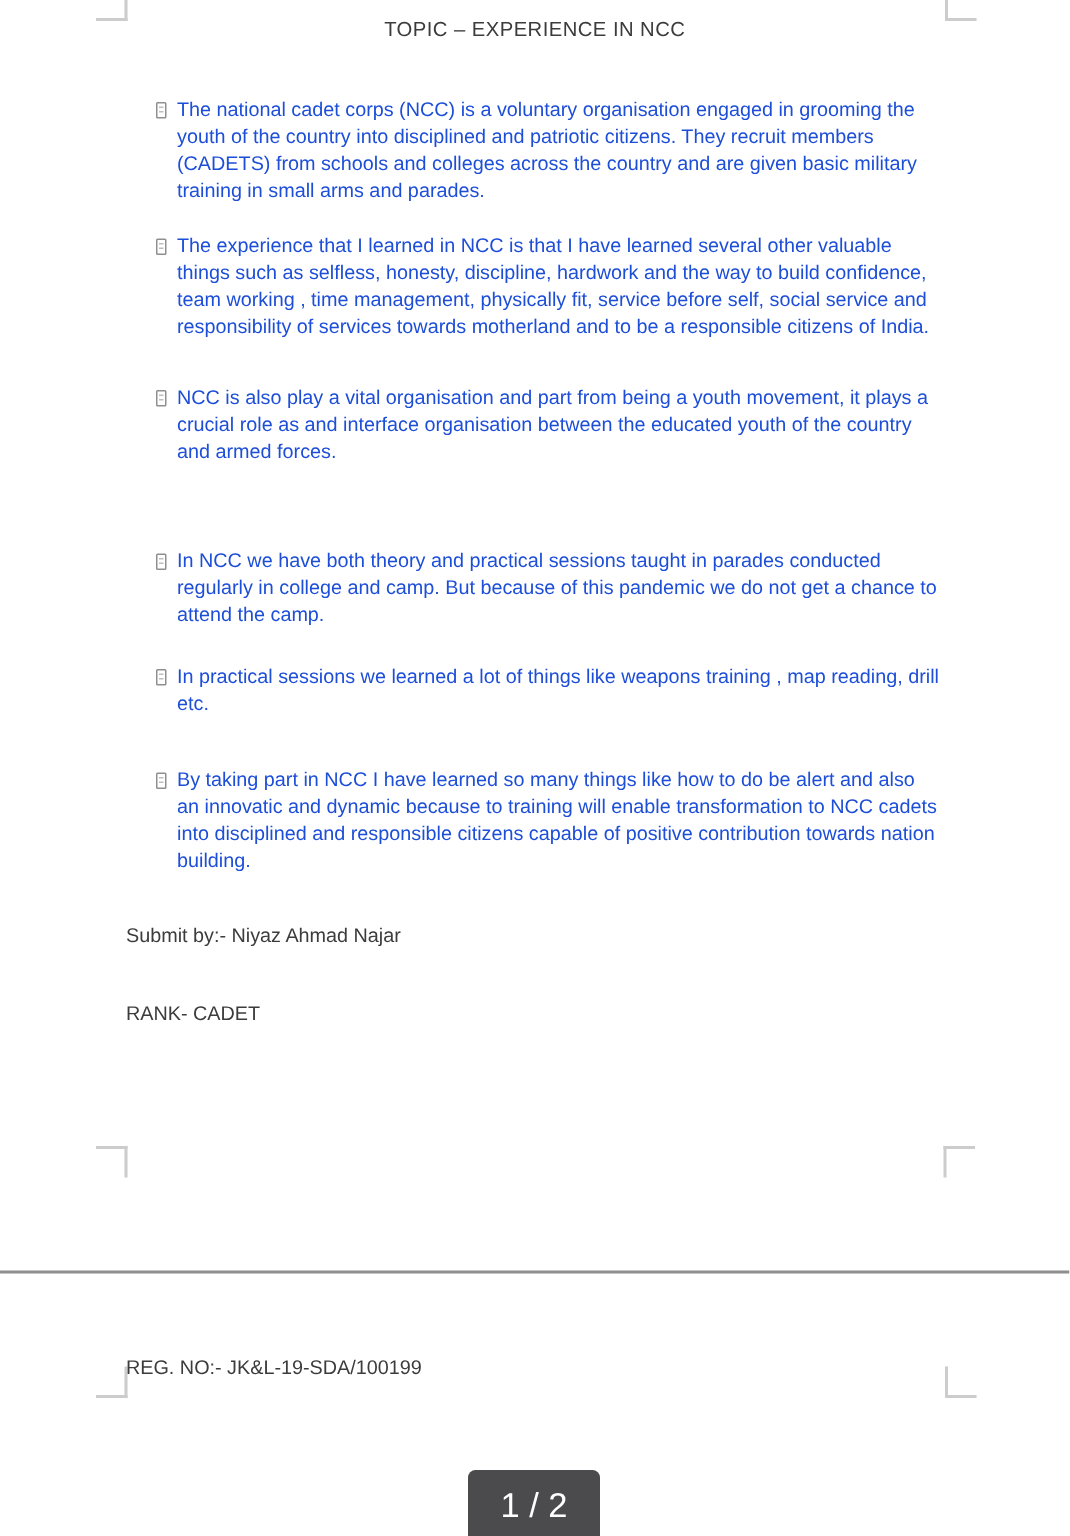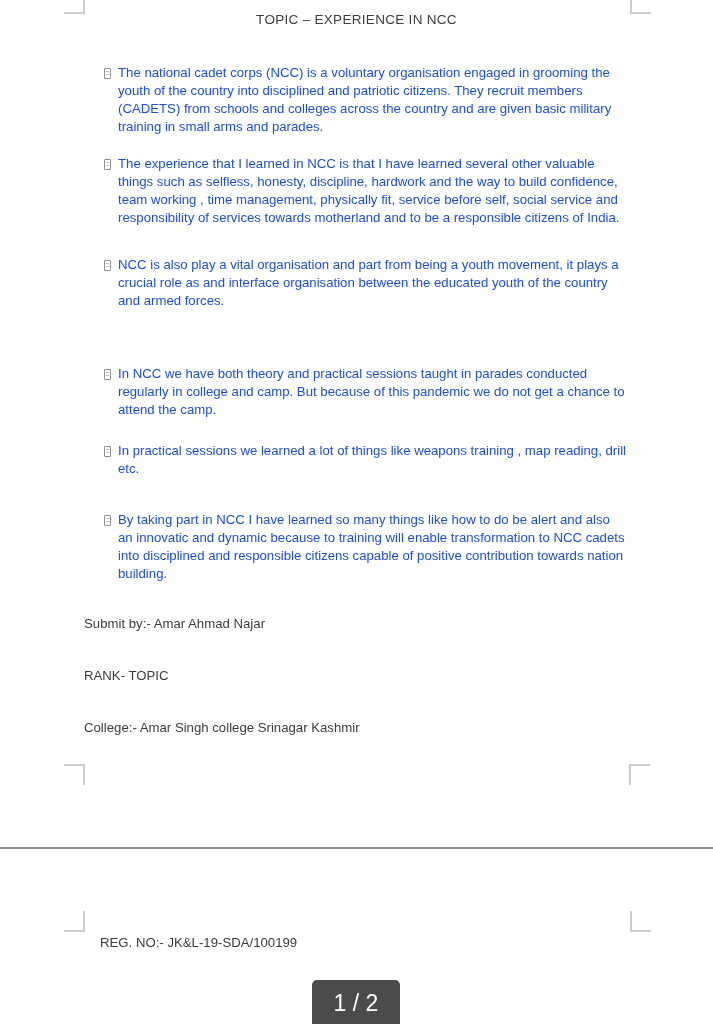--- a/index.html
+++ b/index.html
@@ -56,21 +56,21 @@
   .li-6 { top: 511px; }
 
   .plain-line {
     position: absolute; left: 84px;
     font-size: 13.2px; line-height: 18px;
     color: #3c3c3c; white-space: nowrap;
   }
   .l-submit  { top: 615px; }
   .l-rank    { top: 667px; }
   .l-college { top: 719px; }
-  .l-reg     { top: 934px; margin-left: 16px; }
+  .l-reg     { top: 903px; }
   .l-unit    { top: 987px; }
 
   .page-divider {
     position: absolute; left: 0; top: 847px;
     width: 713px; height: 2px;
     background: #8e8e8e;
   }
   .page-pill {
     position: absolute; left: 312px; top: 980px;
     width: 88px; height: 52px;
@@ -116,23 +116,22 @@
     <li class="li-5">
       <span class="tofu"></span>
       <span>In practical sessions we learned a lot of things like weapons training , map reading, drill etc.</span>
     </li>
     <li class="li-6">
       <span class="tofu"></span>
       <span>By taking part in NCC I have learned so many things like how to do be alert and also an innovatic and dynamic because to training will enable transformation to NCC cadets into disciplined and responsible citizens capable of positive contribution towards nation building.</span>
     </li>
   </ul>
 
-  <div class="plain-line l-submit">Submit by:- Amar Ahmad Najar</div>
-  <div class="plain-line l-rank">RANK- TOPIC</div>
-  <div class="plain-line l-college">College:- Amar Singh college Srinagar Kashmir</div>
+  <div class="plain-line l-submit">Submit by:- Niyaz Ahmad Najar</div>
+  <div class="plain-line l-rank">RANK- CADET</div>
 
   <div class="page-divider"></div>
 
   <div class="plain-line l-reg">REG. NO:- JK&amp;L-19-SDA/100199</div>
 
   <div class="page-pill">1 / 2</div>
 
 </div>
 
 </body></html>

